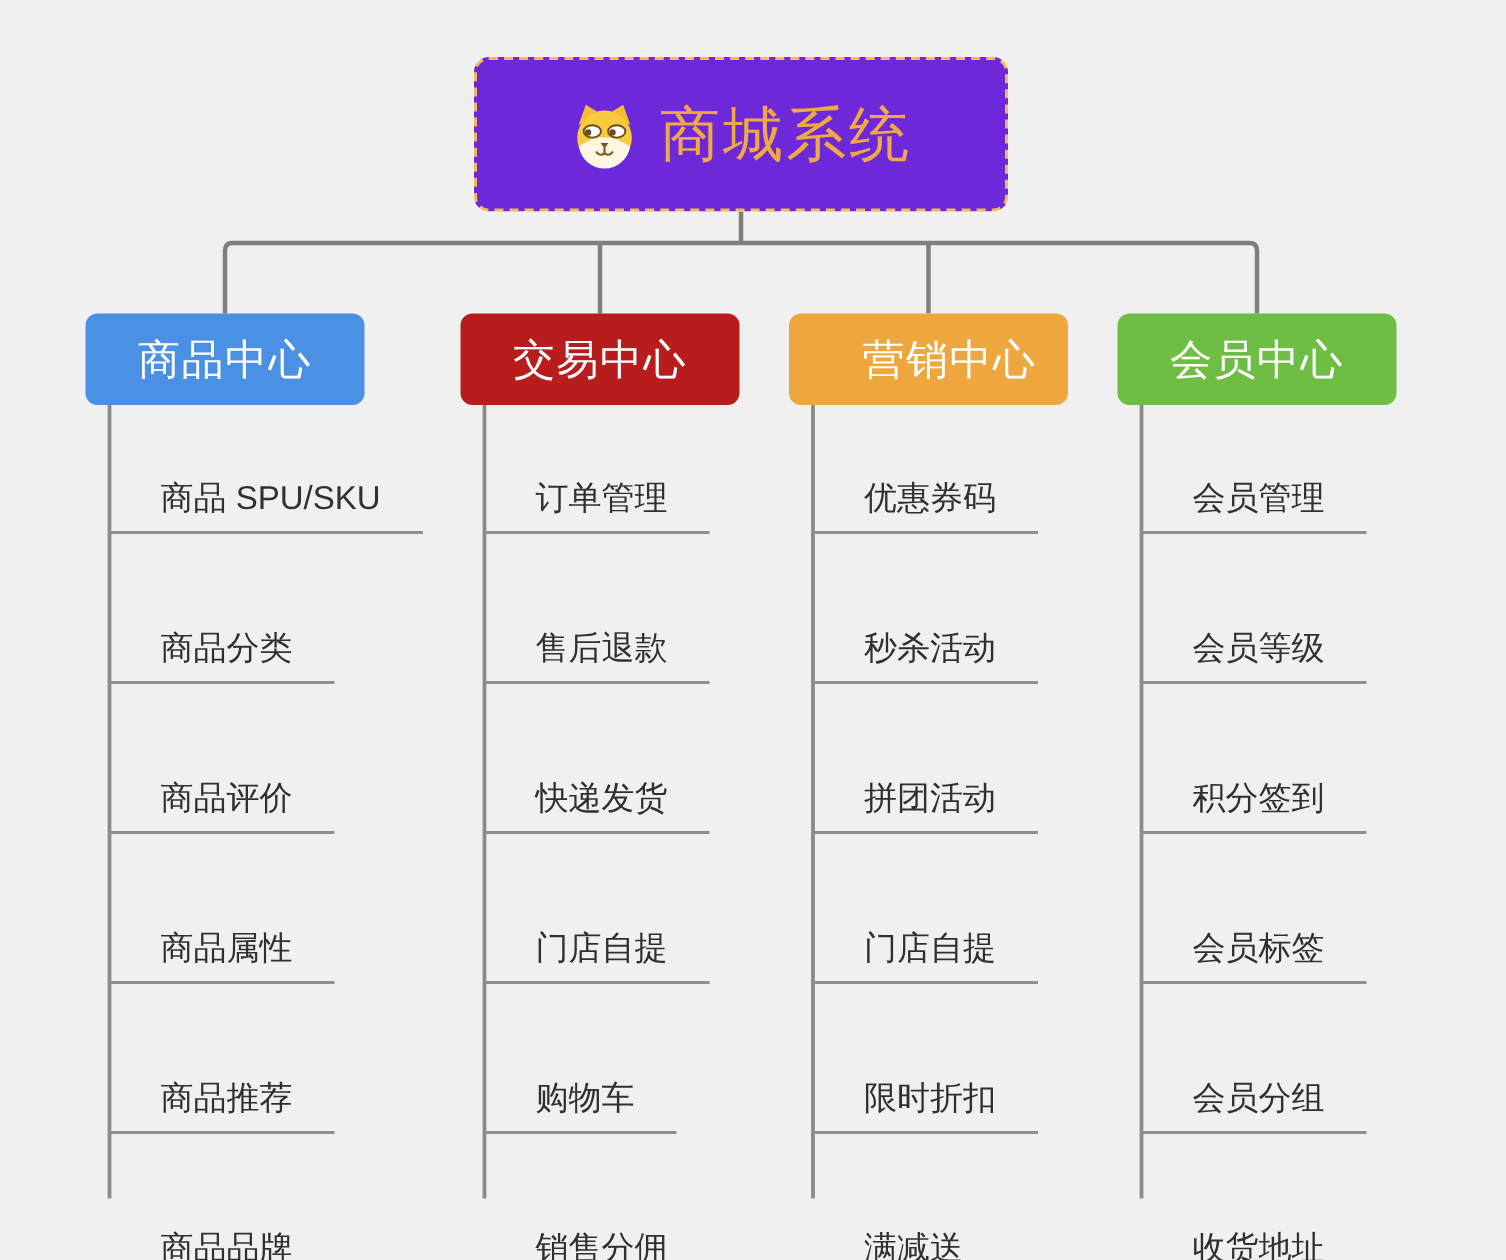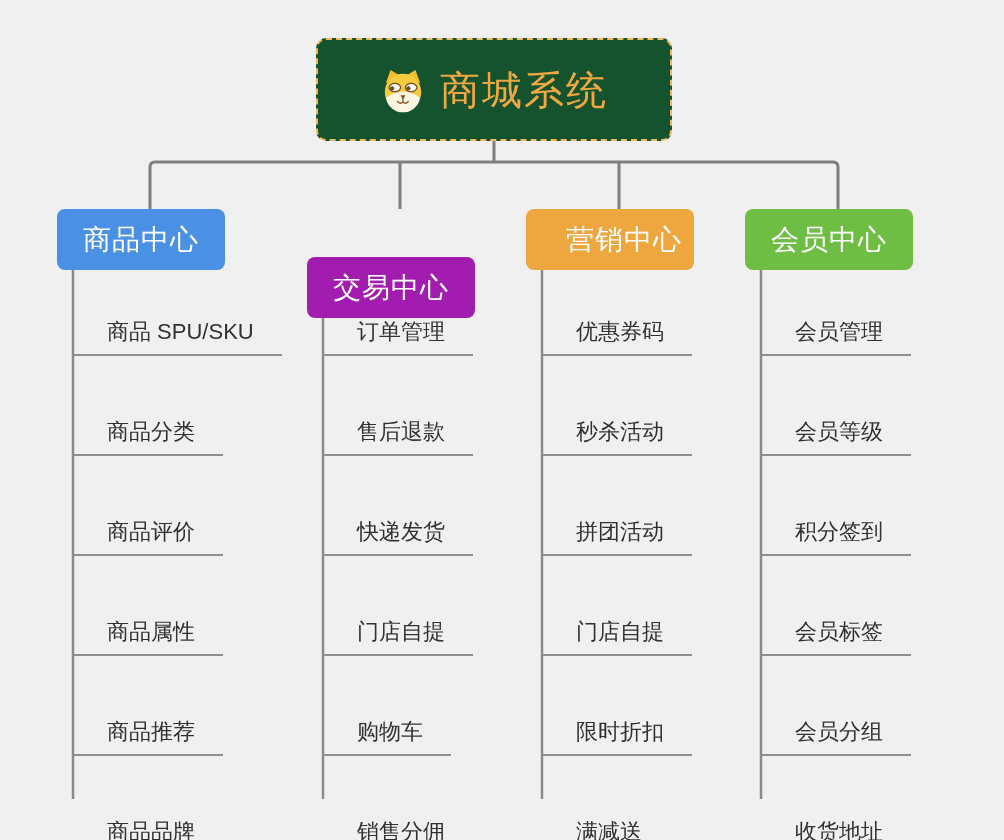--- a/index.html
+++ b/index.html
@@ -19,31 +19,31 @@
   }
   .canvas{position:relative;width:1004px;height:840px;}
 
   svg.connectors{position:absolute;left:0;top:0;pointer-events:none;}
   svg.connectors path{fill:none;stroke:var(--connector);}
   svg.connectors path.top{stroke-width:3;}
   svg.connectors path.trunk{stroke:var(--trunk);stroke-width:2.5;}
 
   .root-node{
     position:absolute;left:316px;top:38px;width:356px;height:103px;
-    background:#14532d;border:2px dashed var(--root-border);border-radius:10px;
+    background:#6d28d9;border:2px dashed var(--root-border);border-radius:10px;
     display:flex;align-items:center;justify-content:center;gap:14px;
   }
   .root-label{
     color:var(--root-text);font-size:40px;letter-spacing:2px;line-height:1;
     white-space:nowrap;
   }
   .dog{width:46px;height:46px;display:inline-flex;}
 
   .branch-header{
-    position:absolute;top:209px;width:168px;height:61px;border-radius:8px;
+    position:absolute;top:209px;width:186px;height:61px;border-radius:8px;
     display:flex;align-items:center;justify-content:center;
     color:#ffffff;font-size:28px;letter-spacing:1px;white-space:nowrap;
     cursor:default;
     text-align:center;
   }
   #bh0{left:57px;}
   #bh1{left:307px;}
   #bh2{left:526px;padding-left:28px;}
   #bh3{left:745px;}
 
@@ -99,21 +99,21 @@
         <path d="M21.3 29.6 L26.7 29.6 L24.6 32.6 Q24 33.3 23.4 32.6 Z" fill="#7c5222"></path>
         <path d="M24 32.8 L24 36 M18.5 36 Q21.2 39.2 24 36.6 Q26.8 39.2 29.5 36" stroke="#8a5a2a" stroke-width="1.5" fill="none" stroke-linecap="round"></path>
       </svg>
     </span>
     <span class="root-label">商城系统</span>
   </div>
 
   <div class="branch-header" id="bh0" style="background: rgb(74, 144, 228);">
     <span>商品中心</span>
   </div>
-  <div class="branch-header" id="bh1" style="background: #a21caf; margin-top: 48px;">
+  <div class="branch-header" id="bh1" style="background: #b91c1c;">
     <span>交易中心</span>
   </div>
   <div class="branch-header" id="bh2" style="background: rgb(237, 167, 62);">
     <span>营销中心</span>
   </div>
   <div class="branch-header" id="bh3" style="background: rgb(111, 190, 68);">
     <span>会员中心</span>
   </div>
 
   <div class="leaves" id="lv0">

